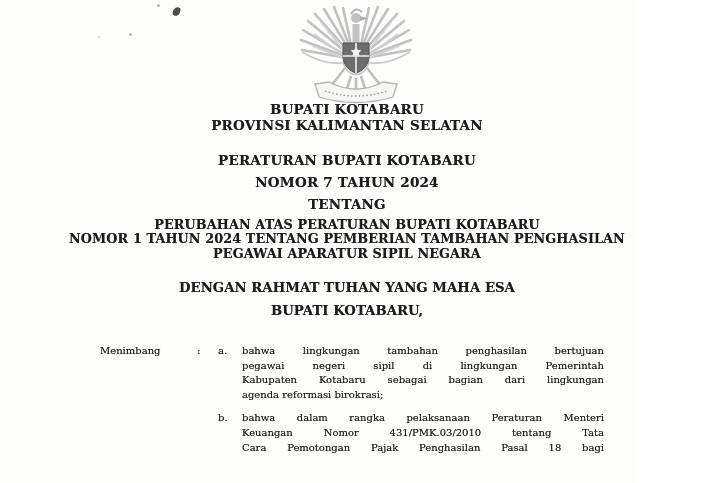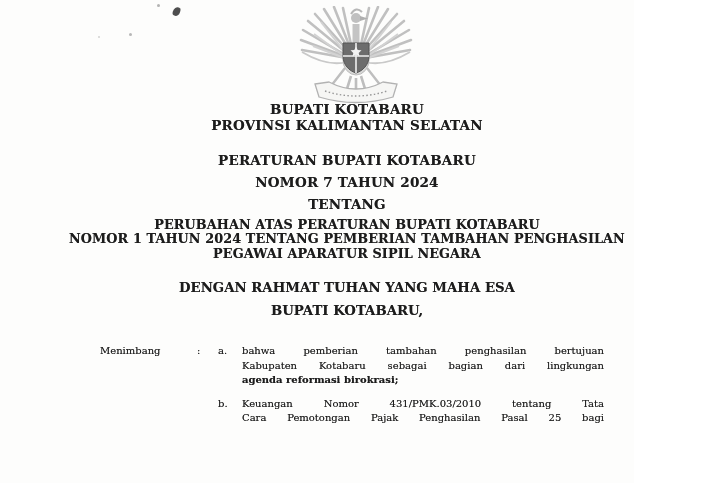--- a/index.html
+++ b/index.html
@@ -36,21 +36,21 @@
     font-size:10px;line-height:14.6px;
   }
   .c-label{width:97px;flex:none;}
   .c-colon{width:21px;flex:none;}
   .c-items{flex:1;min-width:0;}
   .c-item{display:flex;align-items:flex-start;}
   .c-item + .c-item{margin-top:9px;}
   .c-marker{width:24px;flex:none;}
   .c-text{flex:1;min-width:0;}
   .jline{text-align:justify;text-align-last:justify;}
-  .jline.last{text-align:center;text-align-last:left;font-weight:bold;}
+  .jline.last{text-align:center;text-align-last:left;}
 </style>
 </head>
 <body>
 
 <div class="page">
 
   <div class="speck s1"></div>
   <div class="speck s2"></div>
   <div class="speck s3"></div>
   <div class="speck s4"></div>
@@ -120,28 +120,30 @@
   <div class="abs centerline invocation bold">DENGAN RAHMAT TUHAN YANG MAHA ESA</div>
   <div class="abs centerline issuer bold">BUPATI KOTABARU,</div>
 
   <div class="abs considerations">
     <div class="c-label">Menimbang</div>
     <div class="c-colon">:</div>
     <div class="c-items">
       <div class="c-item">
         <div class="c-marker">a.</div>
         <div class="c-text">
-          <div class="jline">bahwa pemberian tambahan penghasilan bertujuan</div>
+          <div class="jline">bahwa lingkungan tambahan penghasilan bertujuan</div>
+          <div class="jline">pegawai negeri sipil di lingkungan Pemerintah</div>
           <div class="jline">Kabupaten Kotabaru sebagai bagian dari lingkungan</div>
           <div class="jline last">agenda reformasi birokrasi;</div>
         </div>
       </div>
       <div class="c-item">
         <div class="c-marker">b.</div>
         <div class="c-text">
+          <div class="jline">bahwa dalam rangka pelaksanaan Peraturan Menteri</div>
           <div class="jline">Keuangan Nomor 431/PMK.03/2010 tentang Tata</div>
-          <div class="jline">Cara Pemotongan Pajak Penghasilan Pasal 25 bagi</div>
+          <div class="jline">Cara Pemotongan Pajak Penghasilan Pasal 18 bagi</div>
         </div>
       </div>
     </div>
   </div>
 
 </div>
 
 </body></html>

